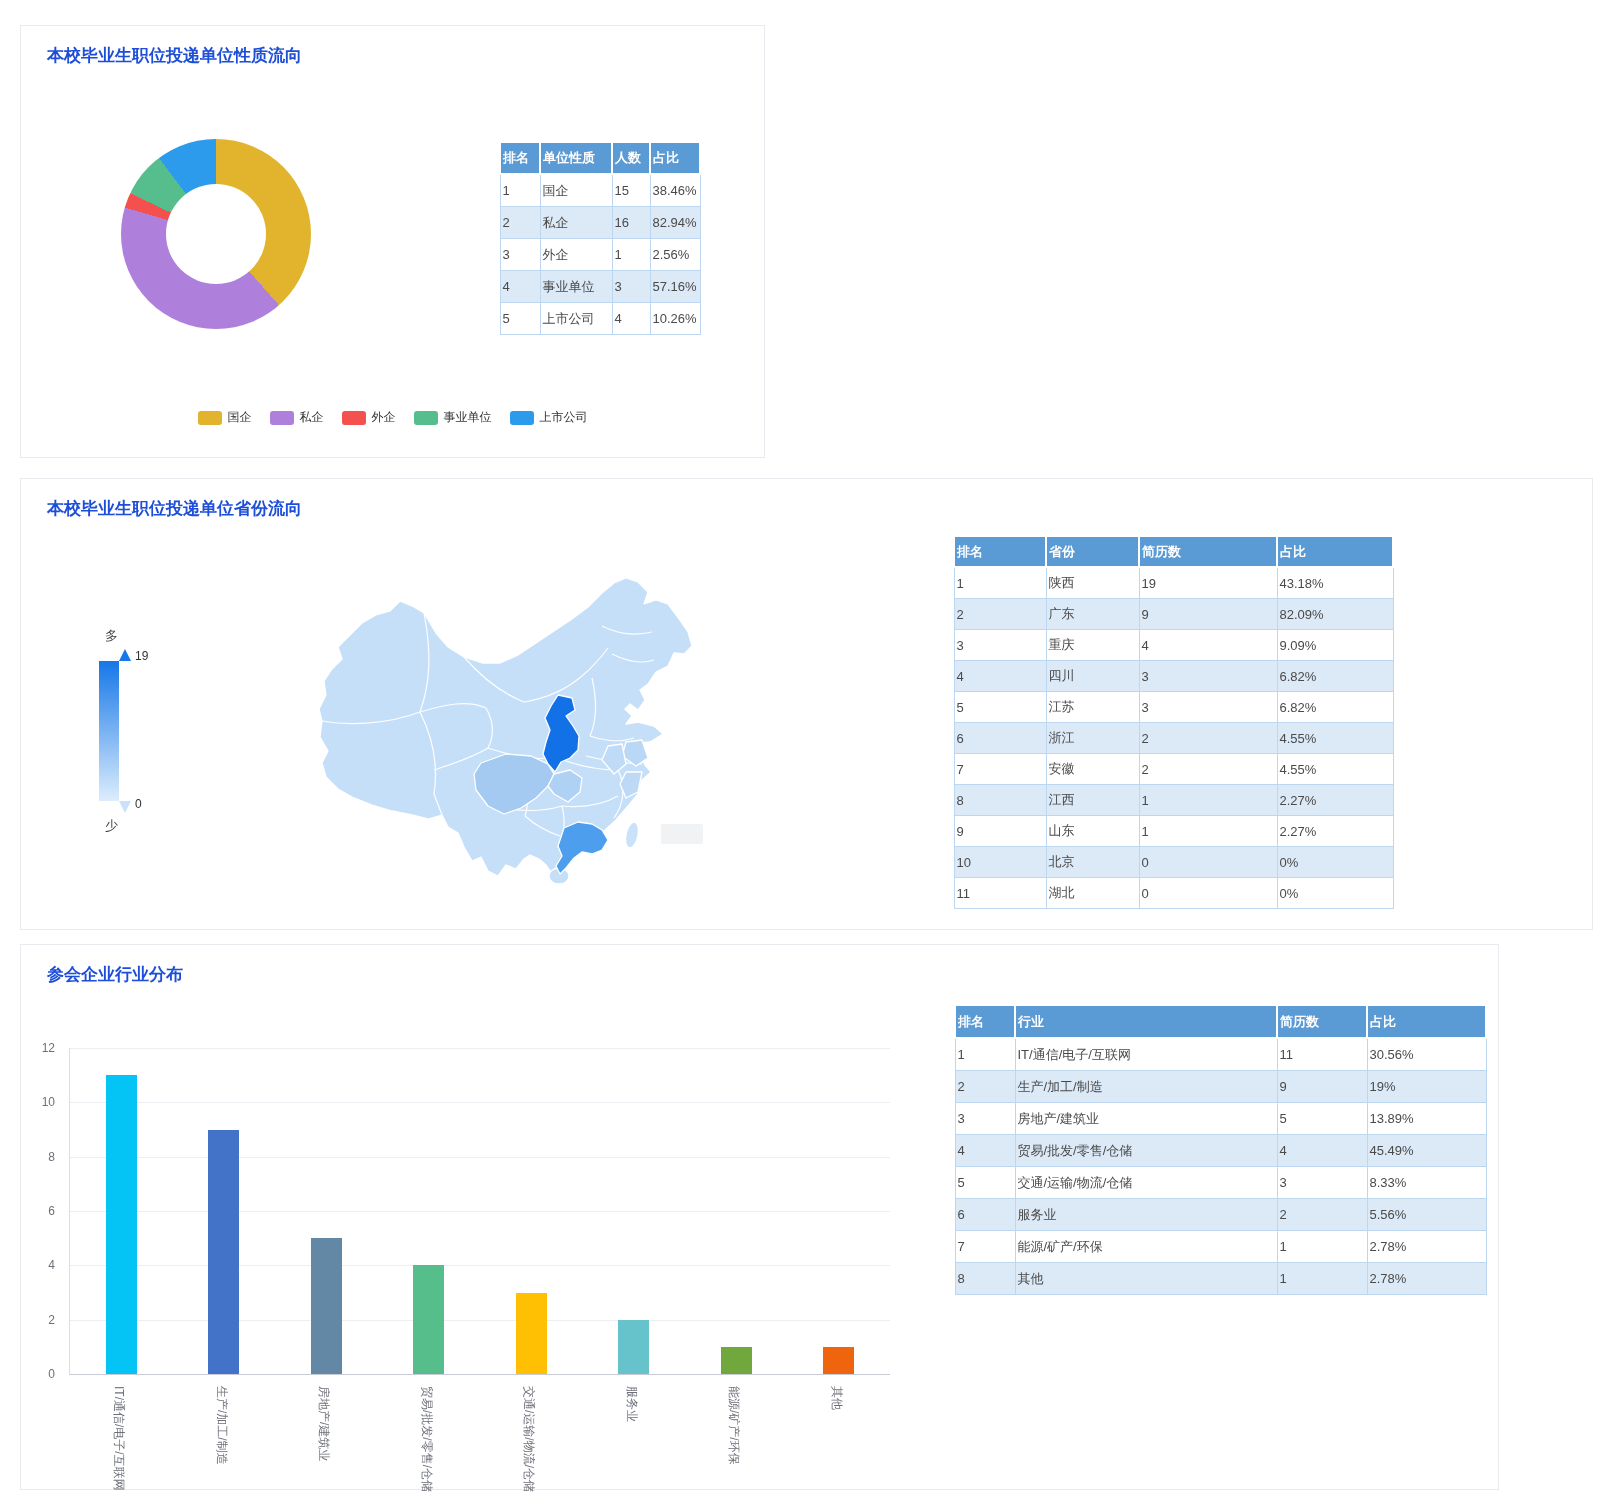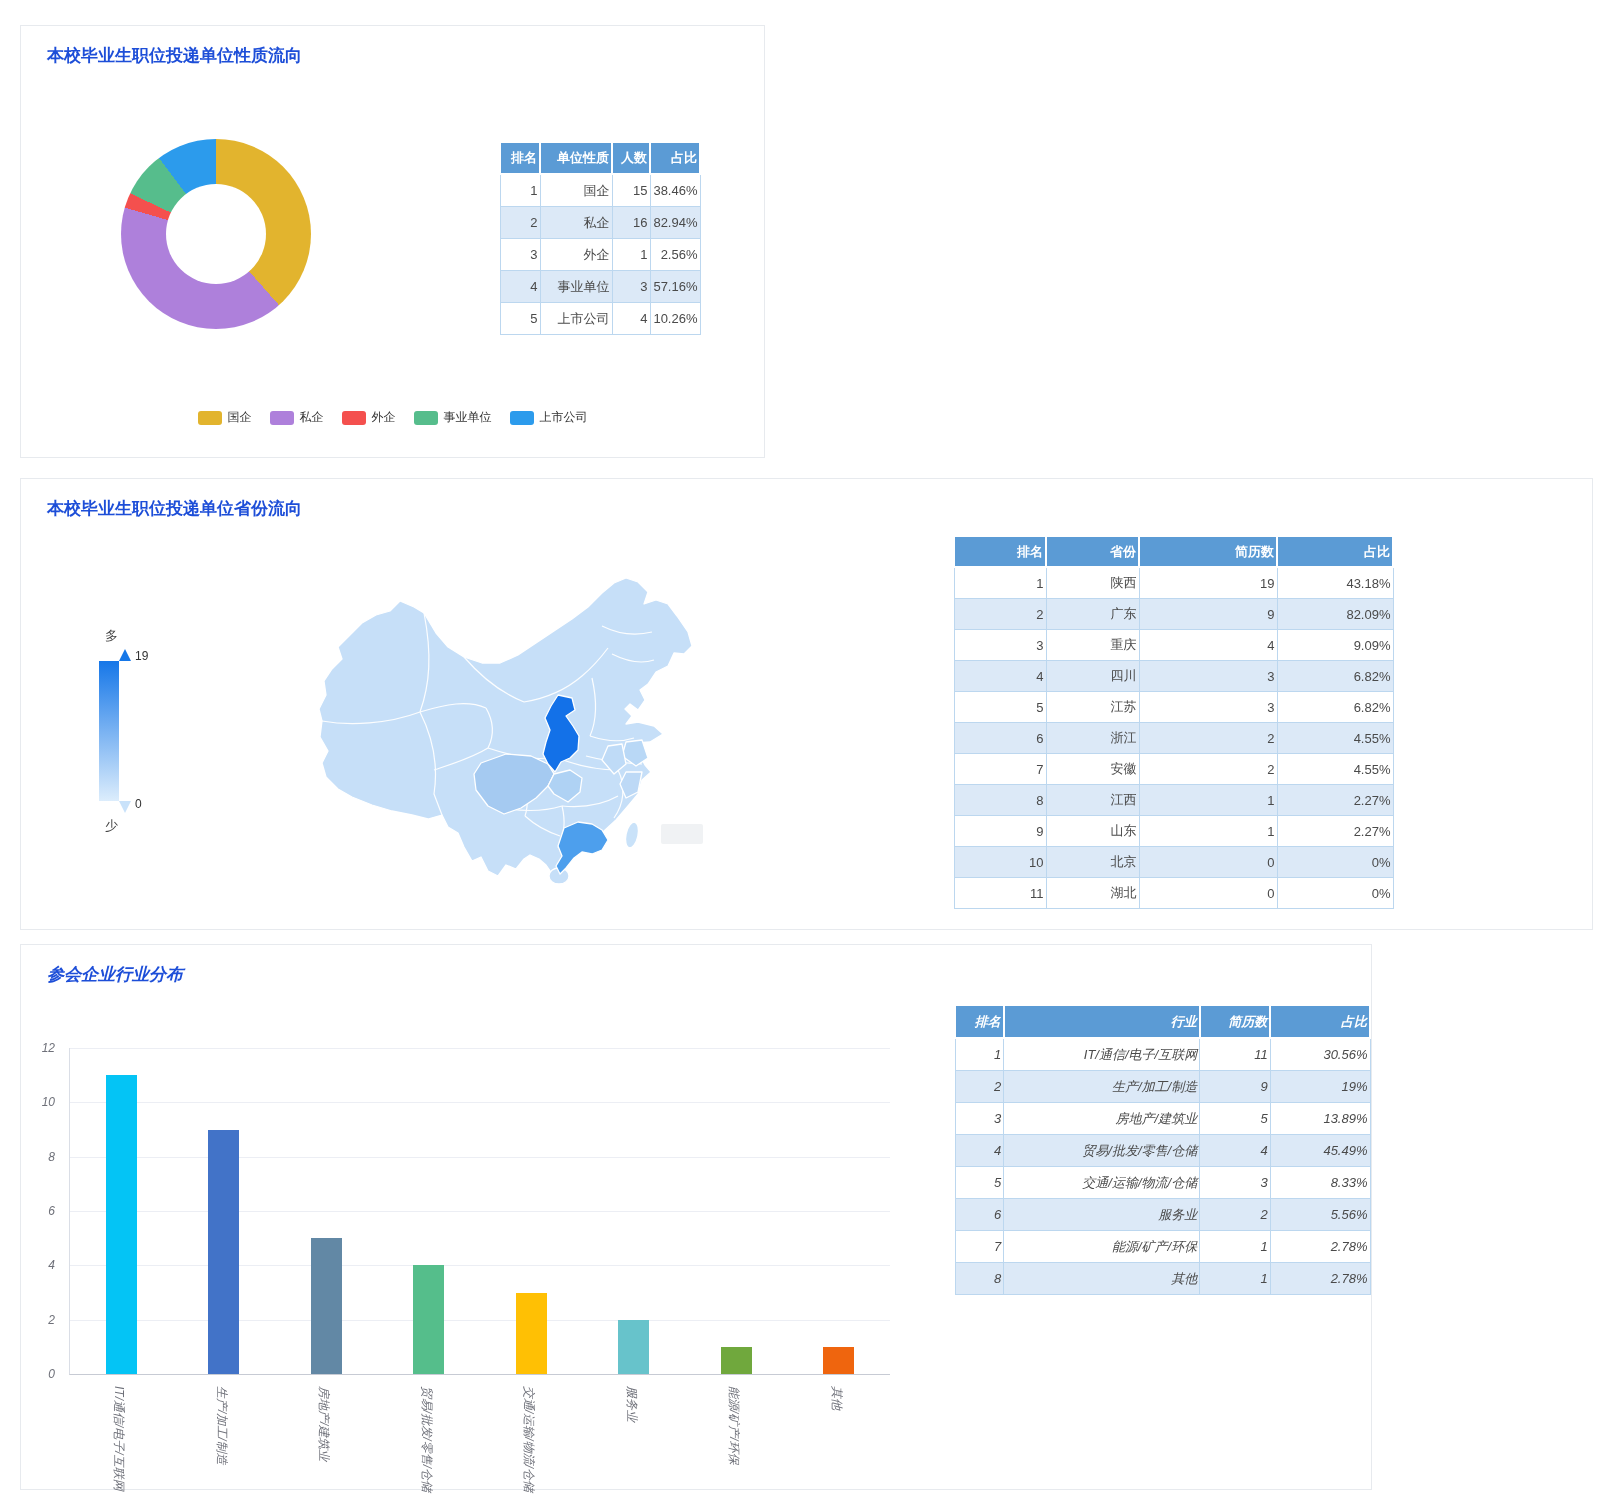--- a/index.html
+++ b/index.html
@@ -1,28 +1,28 @@
 <!DOCTYPE html>
 <html><head>
 <meta charset="utf-8">
 <style>
   html,body{margin:0;padding:0;background:#ffffff;}
   body{width:1613px;height:1510px;position:relative;font-family:"Liberation Sans","DejaVu Sans",sans-serif;}
   .panel{position:absolute;background:#fff;border:1px solid #E7EAEE;box-sizing:border-box;}
   .p1{left:20px;top:25px;width:745px;height:433px;}
   .p2{left:20px;top:478px;width:1573px;height:452px;}
-  .p3{left:20px;top:944px;width:1352px;height:546px;font-style:italic;}
+  .p3{left:20px;top:944px;width:1479px;height:546px;}
   .ptitle{position:absolute;left:18px;top:10px;margin:8px;font-size:17px;font-weight:700;color:#1d4ed8;}
 
   
   .donut{position:absolute;left:100px;top:113px;width:190px;height:190px;border-radius:50%;}
   .donut-hole{position:absolute;left:145px;top:158px;width:100px;height:100px;border-radius:50%;background:#fff;}
 
   
-  .dtable{border-collapse:collapse;table-layout:fixed;position:absolute;font-size:13px;color:#4a4a4a;text-align:right;border:1px solid #AECDE9;}
+  .dtable{border-collapse:collapse;table-layout:fixed;position:absolute;font-size:13px;color:#4a4a4a;text-align:left;border:1px solid #AECDE9;}
   .dtable th{background:#5B9BD5;color:#fff;font-weight:700;border:2px solid #fff;font-size:13px;padding:0 2px;}
   .dtable td{border:1px solid #BCD7EF;background:#fff;padding:0 2px;}
   .dtable tbody tr:nth-child(even) td{background:#DCE9F7;}
   .t1{left:478px;top:115px;} .t1 th{height:30px;} .t1 td{height:31px;}
   .t2{left:932px;top:56px;}  .t2 th{height:29px;} .t2 td{height:30px;}
   .t3{left:933px;top:59px;}  .t3 th{height:31px;} .t3 td{height:31px;}
 
   
   .legend{position:absolute;left:0;right:0;top:383px;display:flex;justify-content:center;align-items:center;gap:18px;}
   .legend .li{display:flex;align-items:center;gap:6px;font-size:12px;color:#333;}

